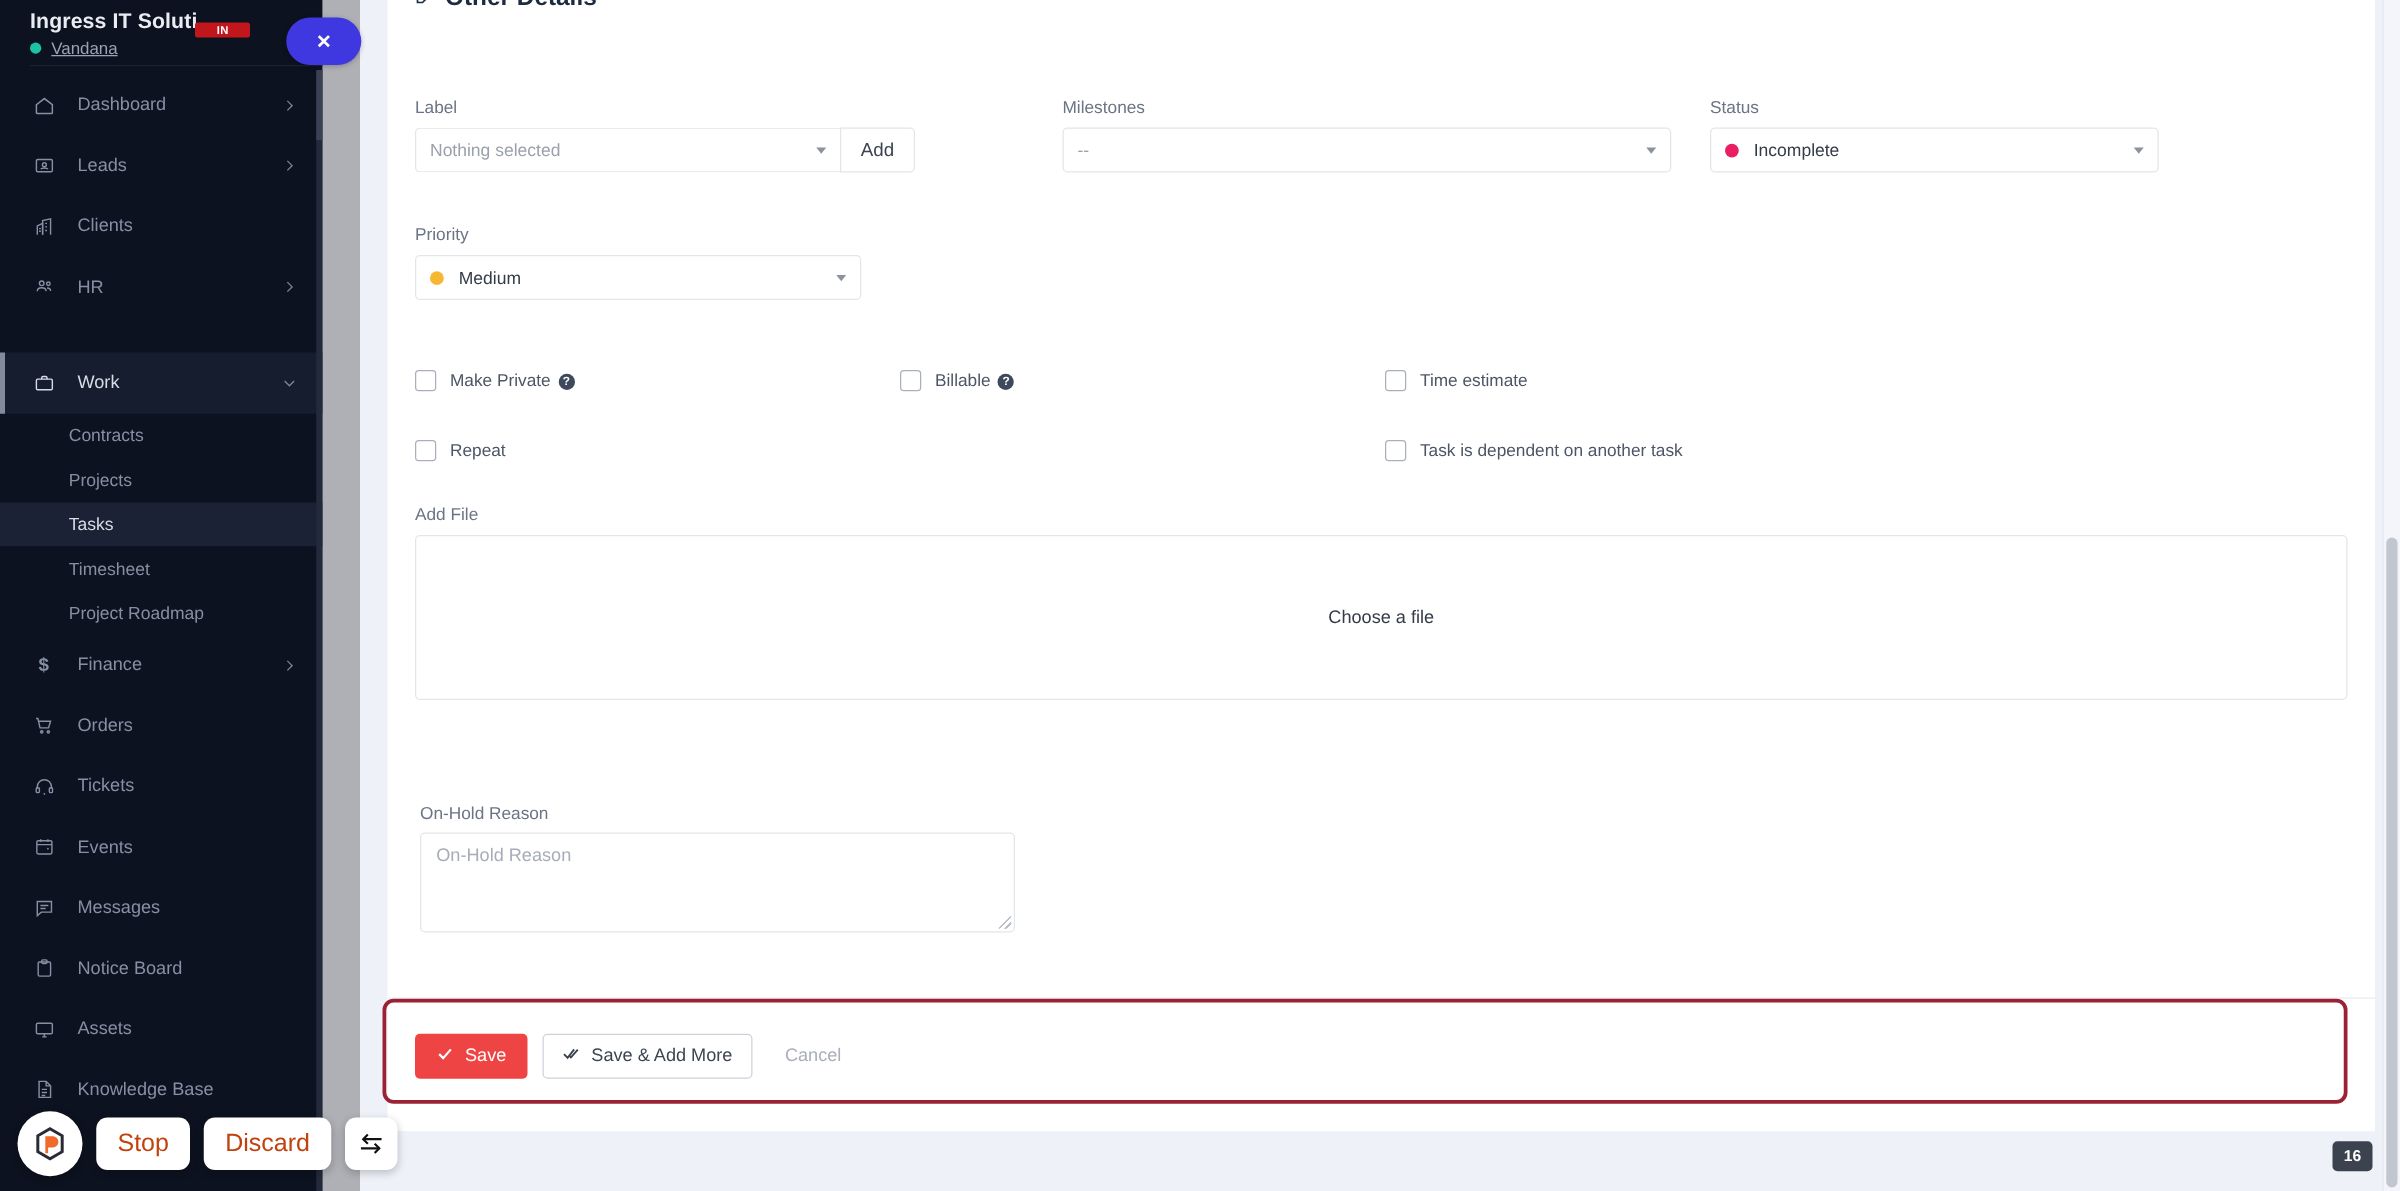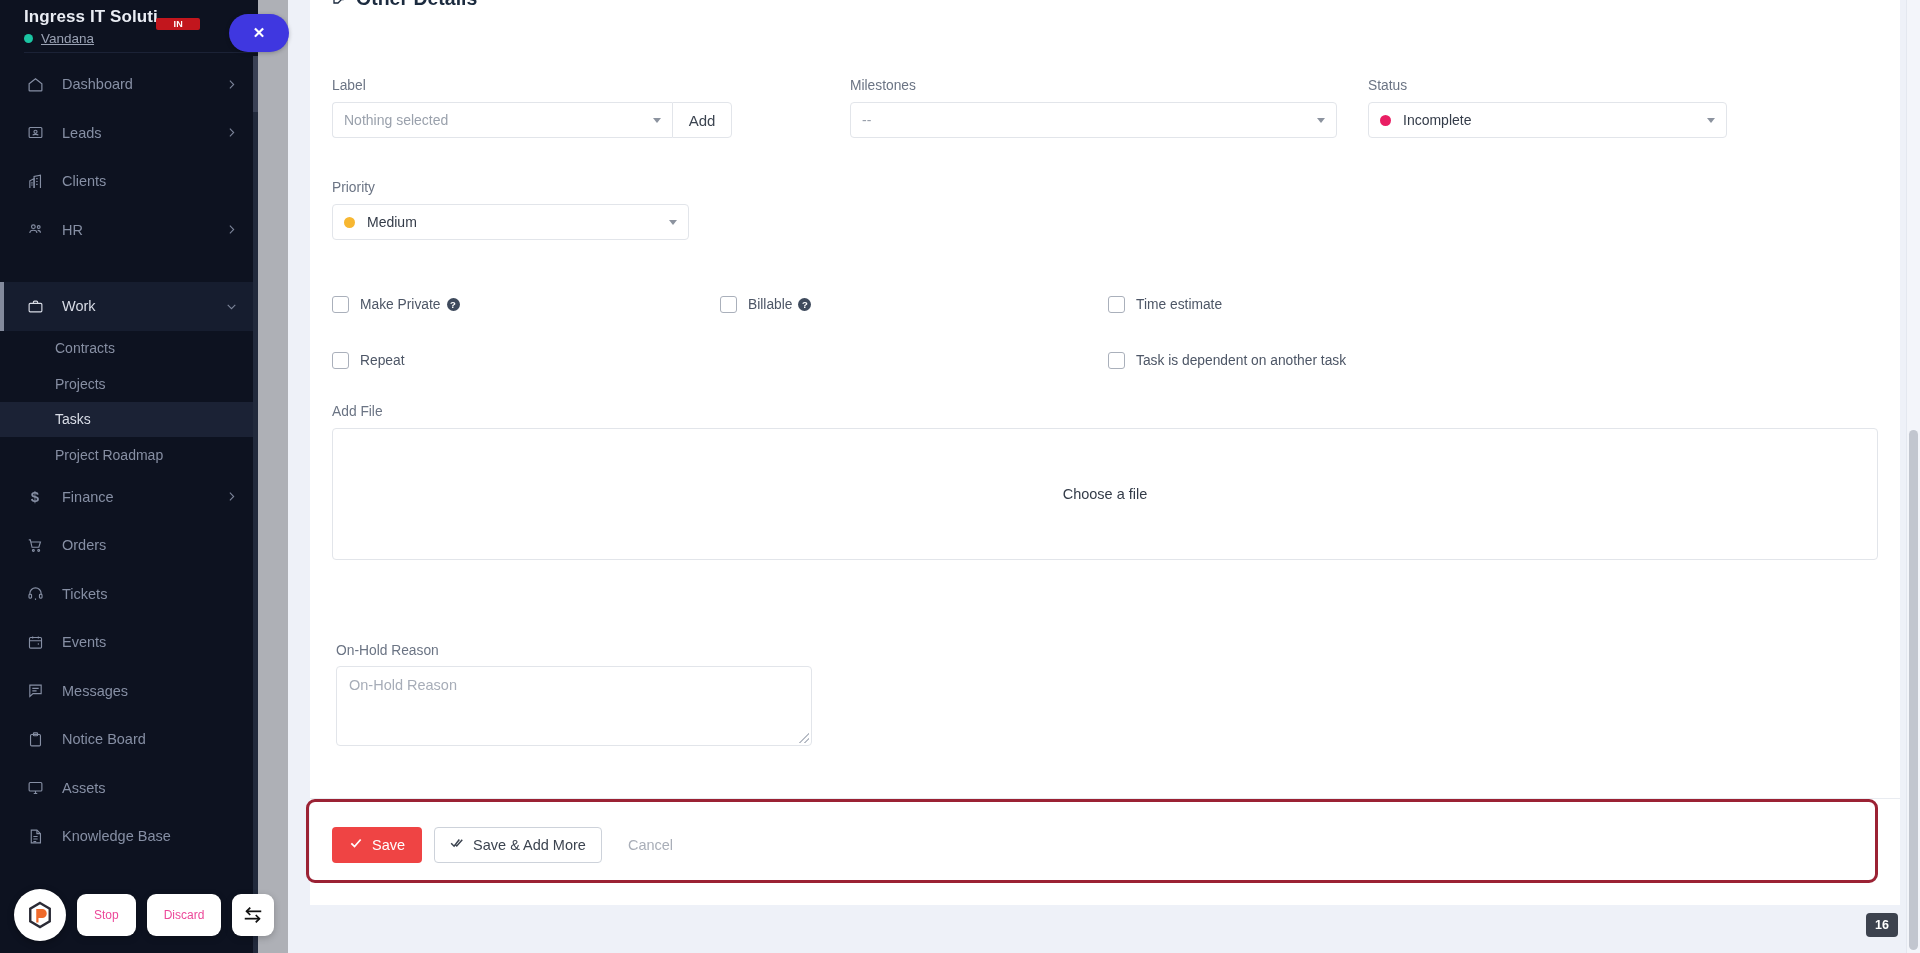--- a/index.html
+++ b/index.html
@@ -228,21 +228,21 @@
     position: absolute; left: 14px; bottom: 12px;
     display: flex; align-items: center; gap: 11px; z-index: 60;
   }
   .cb-logo {
     width: 52px; height: 52px; border-radius: 50%;
     background: #fff; display: flex; align-items: center; justify-content: center;
     box-shadow: 0 2px 7px rgba(0,0,0,.3);
   }
   .cb-btn {
     height: 42px; padding: 0 17px; border-radius: 9px;
-    background: #fff; color: #ec4899; font-size: 12px;
+    background: #fff; color: #c2410c; font-size: 20px;
     display: flex; align-items: center; justify-content: center;
     box-shadow: 0 2px 7px rgba(0,0,0,.22);
   }
   .cb-icon {
     width: 42px; height: 42px; border-radius: 9px; background: #fff;
     display: flex; align-items: center; justify-content: center;
     box-shadow: 0 2px 7px rgba(0,0,0,.22); color:#111;
   }
   .cb-icon svg { width: 22px; height: 22px; }
 </style>
@@ -338,20 +338,23 @@
       </div>
 
       <div class="sb-sub">
         <span>Contracts</span>
       </div>
       <div class="sb-sub">
         <span>Projects</span>
       </div>
       <div class="sb-sub active">
         <span>Tasks</span>
+      </div>
+      <div class="sb-sub">
+        <span>Timesheet</span>
       </div>
       <div class="sb-sub">
         <span>Project Roadmap</span>
       </div>
 
       <div class="sb-item">
         <span class="ico sb-dollar">$</span>
         <span class="sb-label">Finance</span>
         <span class="sb-chev">
             <svg viewBox="0 0 24 24" fill="none" stroke="currentColor" stroke-width="2">

